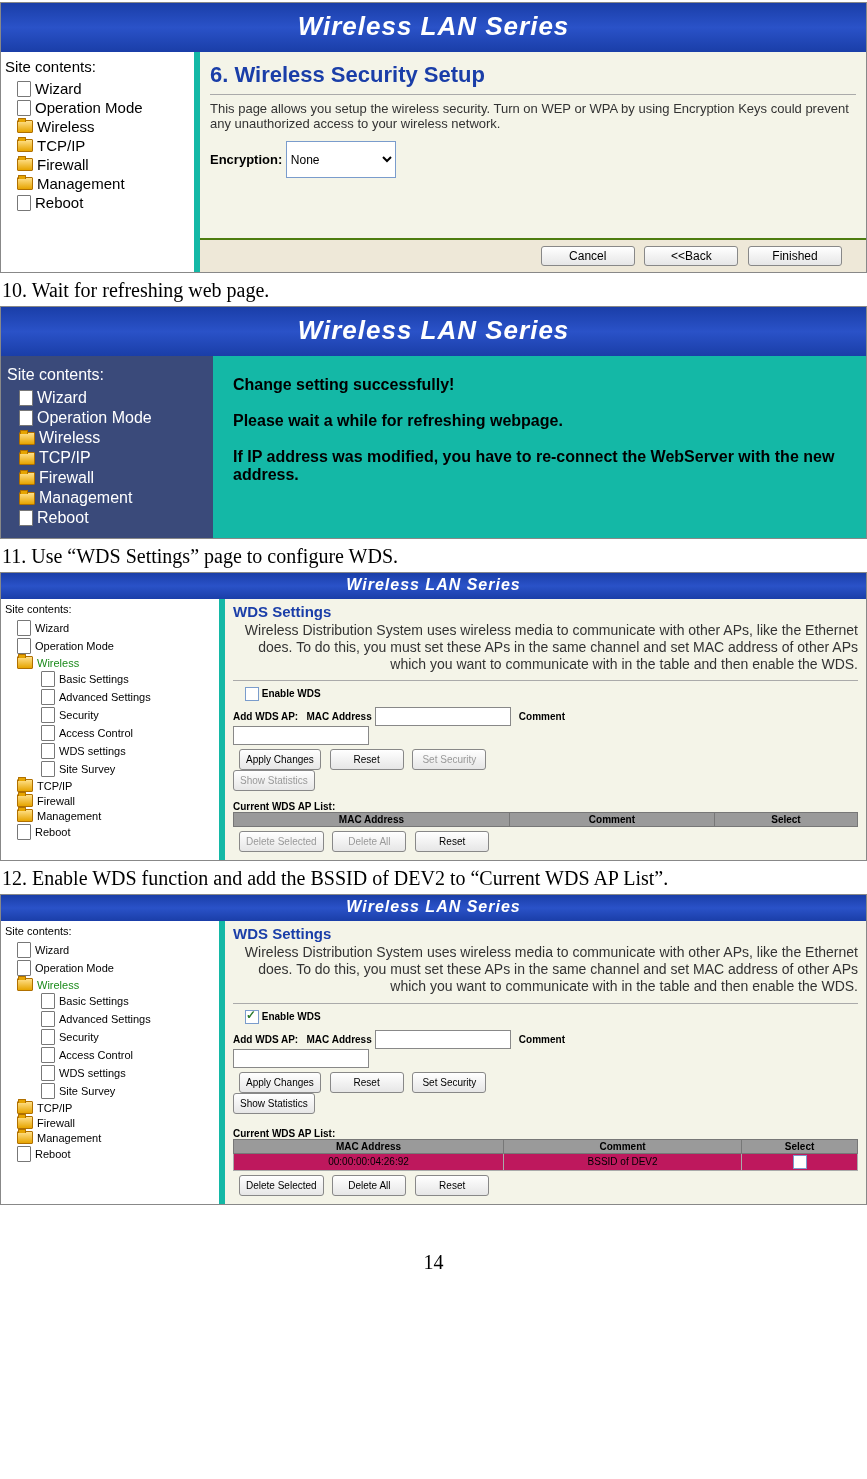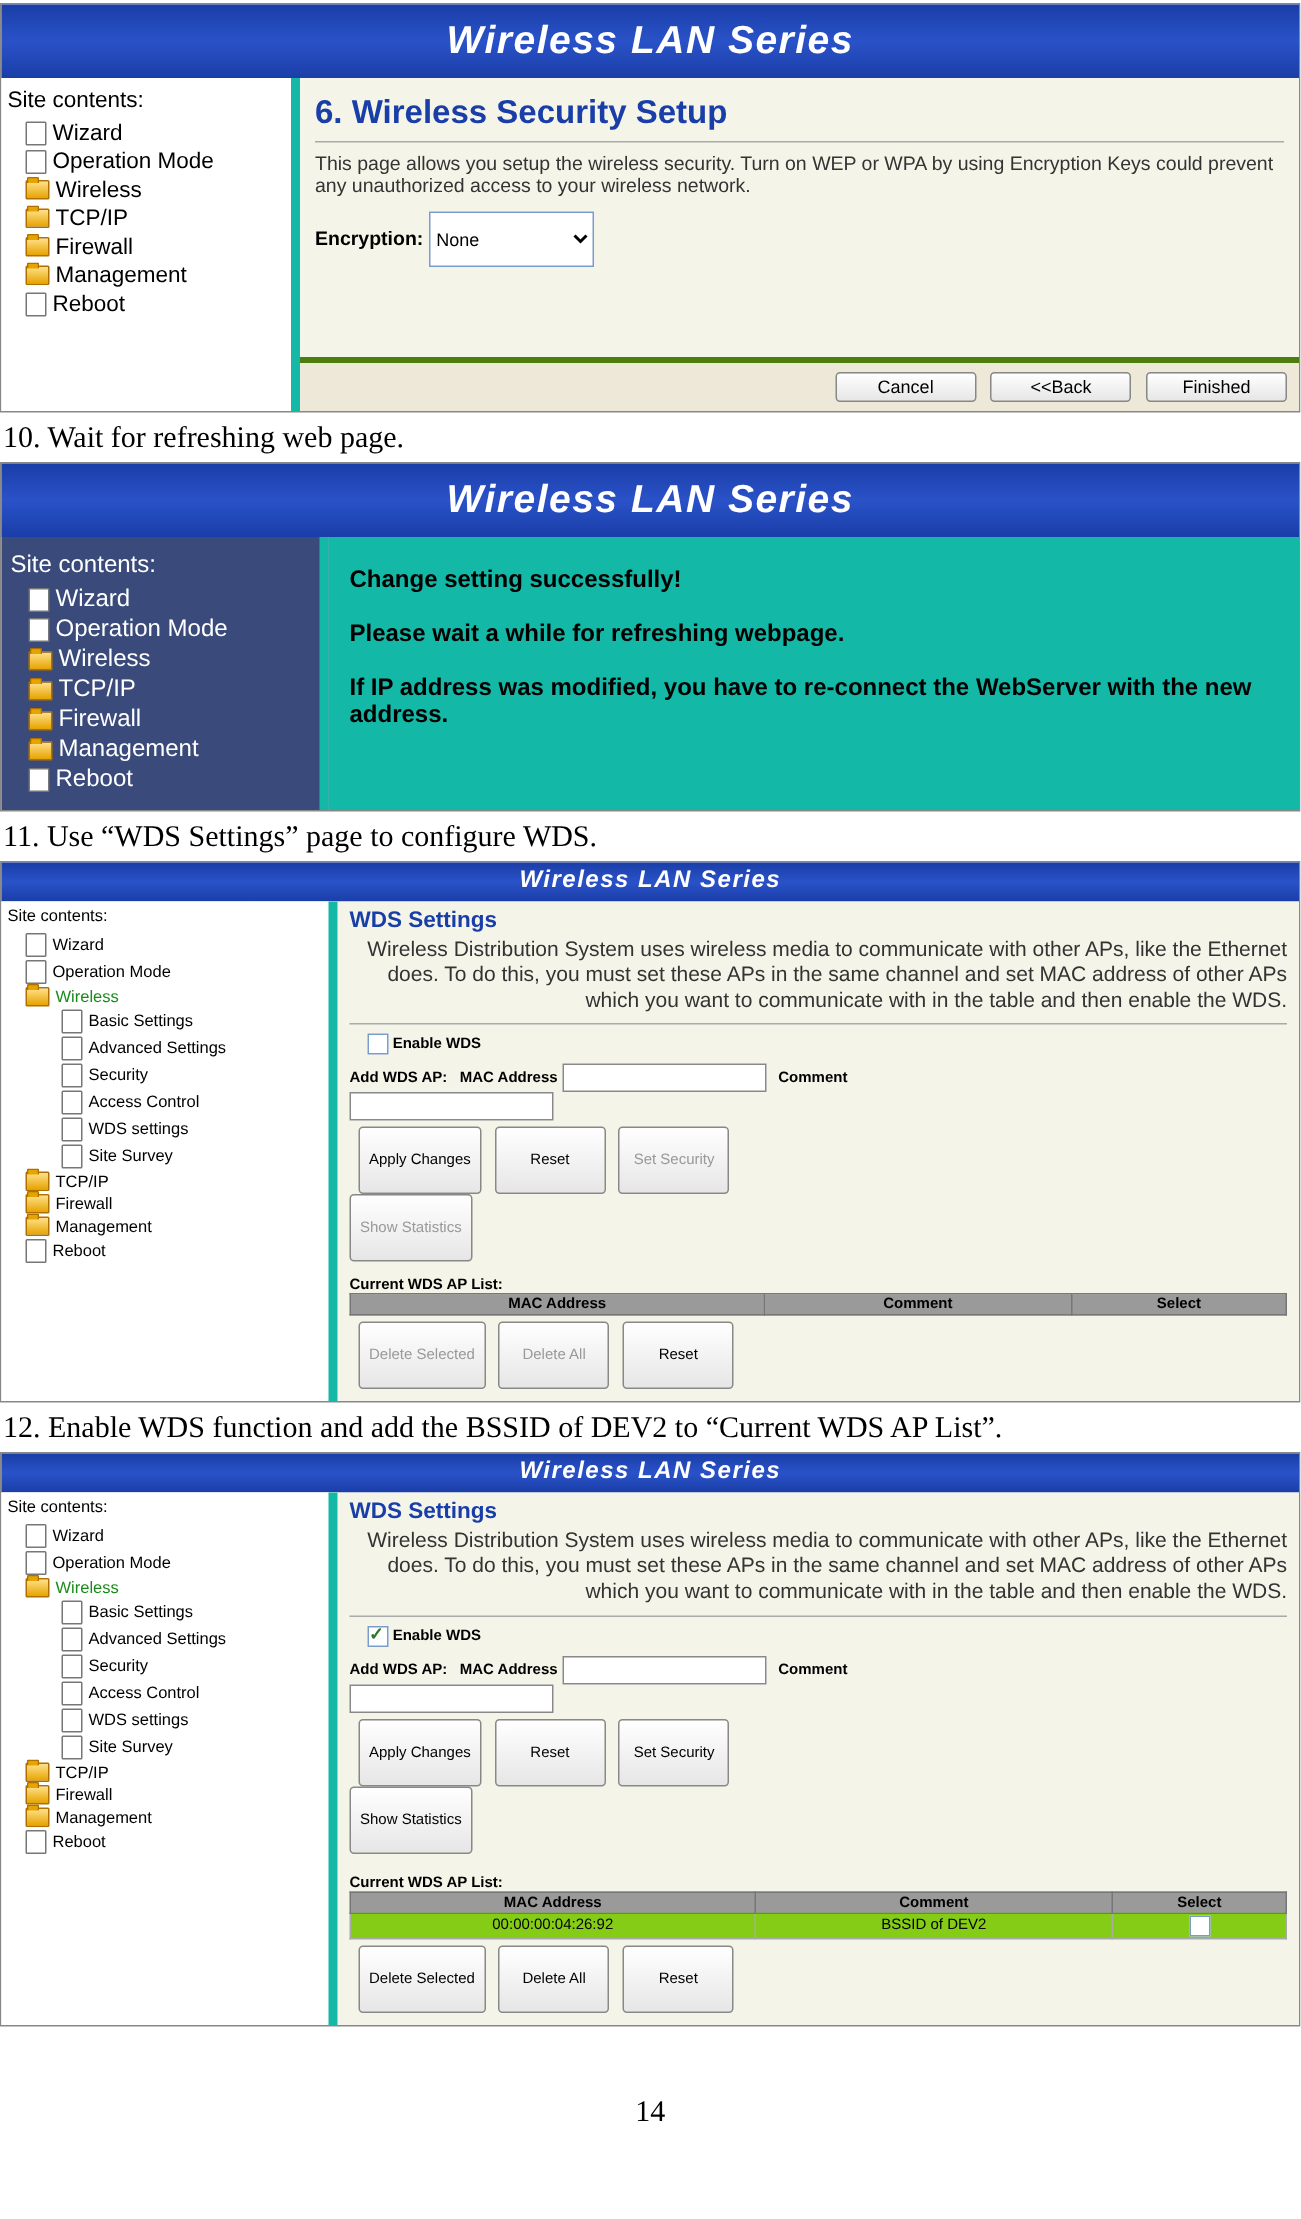--- a/index.html
+++ b/index.html
@@ -81,41 +81,41 @@
   h2.blue.sm{font-size:15px;margin:0 0 2px 0;}
   .hrline{border-top:1px solid #aaa;margin:2px 0 6px 0;}
   .desc{color:#333;margin:2px 0 8px 0;}
   .desc.sm{font-size:14px;line-height:1.2;text-align:right;}
   .lbl{font-weight:bold;}
   select.fake,input.fake{
     font-family: Arial; font-size:12px;
     border:1px solid #7a9ccc; background:#fff; height:37px;
   }
   select.fake{width:110px;}
-  .btnrow{ text-align:right; padding:6px 8px; border-top:4px solid #4d7c0f; background:#eee8d8;}
+  .btnrow{ text-align:right; padding:6px 24px; border-top:2px solid #4d7c0f; background:#eee8d8;}
   .btn{
     display:inline-block; min-width:72px; text-align:center;
     background:linear-gradient(#fff,#e6e6e6);
     border:1px solid #888; border-radius:3px;
     font-family:Arial; font-size:12px; padding:2px 10px; margin-left:6px;
   }
-  .btn.sm{font-size:10px;min-width:60px;padding:16px 6px;}
+  .btn.sm{font-size:10px;min-width:60px;padding:4px 6px;}
   .btn.dis{color:#999;}
   .darkcontent{
     flex:1; background:#14b8a6; color:#000;
     font-family:Verdana,Arial; font-size:16px; padding:20px 14px;
   }
   .darkcontent .l1{font-weight:bold;margin-bottom:18px;}
   .darkcontent .l2{font-weight:bold;margin-bottom:18px;}
   .darkcontent .l3{font-weight:bold;}
   .wdstbl{
     width:100%; border-collapse:collapse; font-size:10px;
   }
   .wdstbl th{background:#9a9a9a;border:1px solid #777;padding:1px 4px;font-weight:bold;}
-  .wdstbl td{background:#84cc16;border:1px solid #aaa;padding:1px 4px;text-align:center;}
+  .wdstbl td{background:#be185d;border:1px solid #aaa;padding:1px 4px;text-align:center;}
   .cb{width:12px;height:12px;border:1px solid #7a9ccc;display:inline-block;background:#fff;vertical-align:middle;position:relative;}
   .cb.checked::after{content:"✓";position:absolute;top:-3px;left:0;font-size:12px;color:#2a7a2a;font-weight:bold;}
   input.txt{border:1px solid #888;height:15px;font-size:10px;background:#fff;}
   .pagenum{ text-align:center; font-family:"Times New Roman"; font-size:20px; margin-top:46px; }
   .green{color:#1a8a1a;}
 </style>
 </head>
 <body>
 
 <div class="shot">

